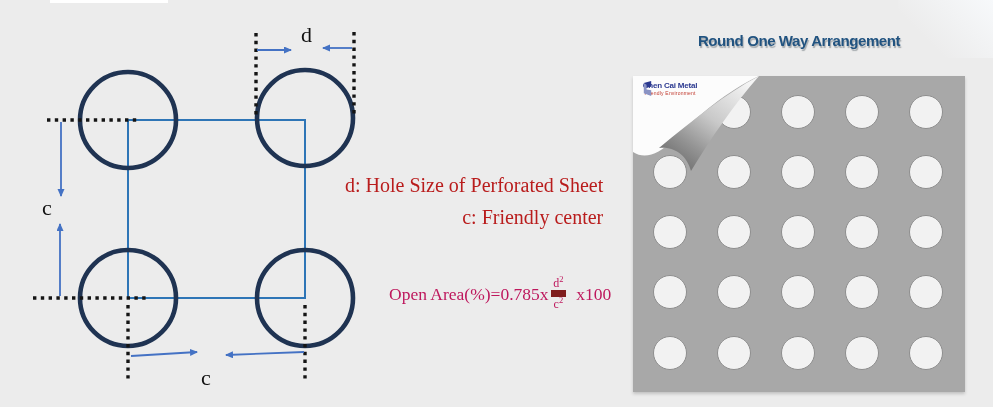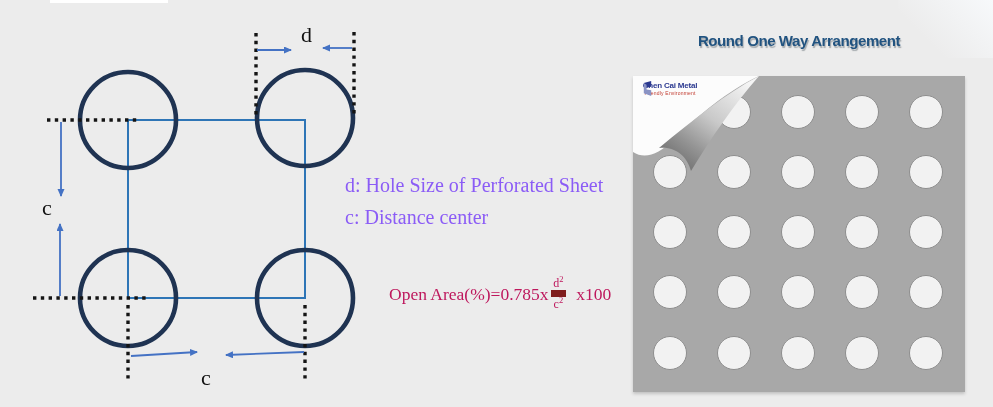--- a/index.html
+++ b/index.html
@@ -10,21 +10,21 @@
   .top-strip{position:absolute;left:50px;top:0;width:118px;height:3px;background:#ffffff;}
   .corner-glow{position:absolute;right:0;top:0;width:95px;height:58px;
     background:linear-gradient(225deg,#f7f9fb 0%,rgba(247,249,251,0) 70%);}
 
   
   .diagram-svg{position:absolute;left:0;top:0;}
   .dim-label{font-family:"Liberation Serif",serif;font-size:22px;fill:#111;}
 
   
   .legend{position:absolute;left:345px;top:169px;font-family:"Liberation Serif",serif;
-    font-size:20px;color:#8b5cf6;line-height:32px;white-space:nowrap;}
+    font-size:20px;color:#b91c1c;line-height:32px;white-space:nowrap;text-align:right;}
   .formula{position:absolute;left:389px;top:278px;font-family:"Liberation Serif",serif;
     font-size:17.5px;color:#be185d;display:flex;align-items:center;white-space:nowrap;}
   .frac{display:inline-flex;flex-direction:column;align-items:center;margin:0 2px;
     font-size:12px;line-height:1;transform:translateY(-1px);}
   .frac .num{padding:0 1px 1px 1px;}
   .frac .den{border-top:7px solid #7f1d1d;padding:1px 3px 0 3px;}
   .frac sup{font-size:8.5px;vertical-align:super;line-height:0;}
   .formula .suffix{margin-left:8px;}
 
   
@@ -79,21 +79,21 @@
     <line x1="131" y1="356" x2="197" y2="352" stroke="#4472c4" stroke-width="1.8" marker-end="url(#ah-r)"></line>
     <line x1="304" y1="352" x2="226" y2="355" stroke="#4472c4" stroke-width="1.8" marker-end="url(#ah-r)"></line>
 
     <text class="dim-label" x="301" y="42">d</text>
     <text class="dim-label" x="42" y="215">c</text>
     <text class="dim-label" x="201" y="385">c</text>
   </svg>
 
   <div class="legend">
     <div>d: Hole Size of Perforated Sheet</div>
-    <div>c: Distance center</div>
+    <div>c: Friendly center</div>
   </div>
 
   <div class="formula">
     <span>Open Area(%)=0.785x</span>
       <span class="frac">
         <span class="num"><span>d</span><sup>2</sup></span>
         <span class="den"><span>c</span><sup>2</sup></span>
       </span>
       <span class="suffix">x100</span>
   </div>

